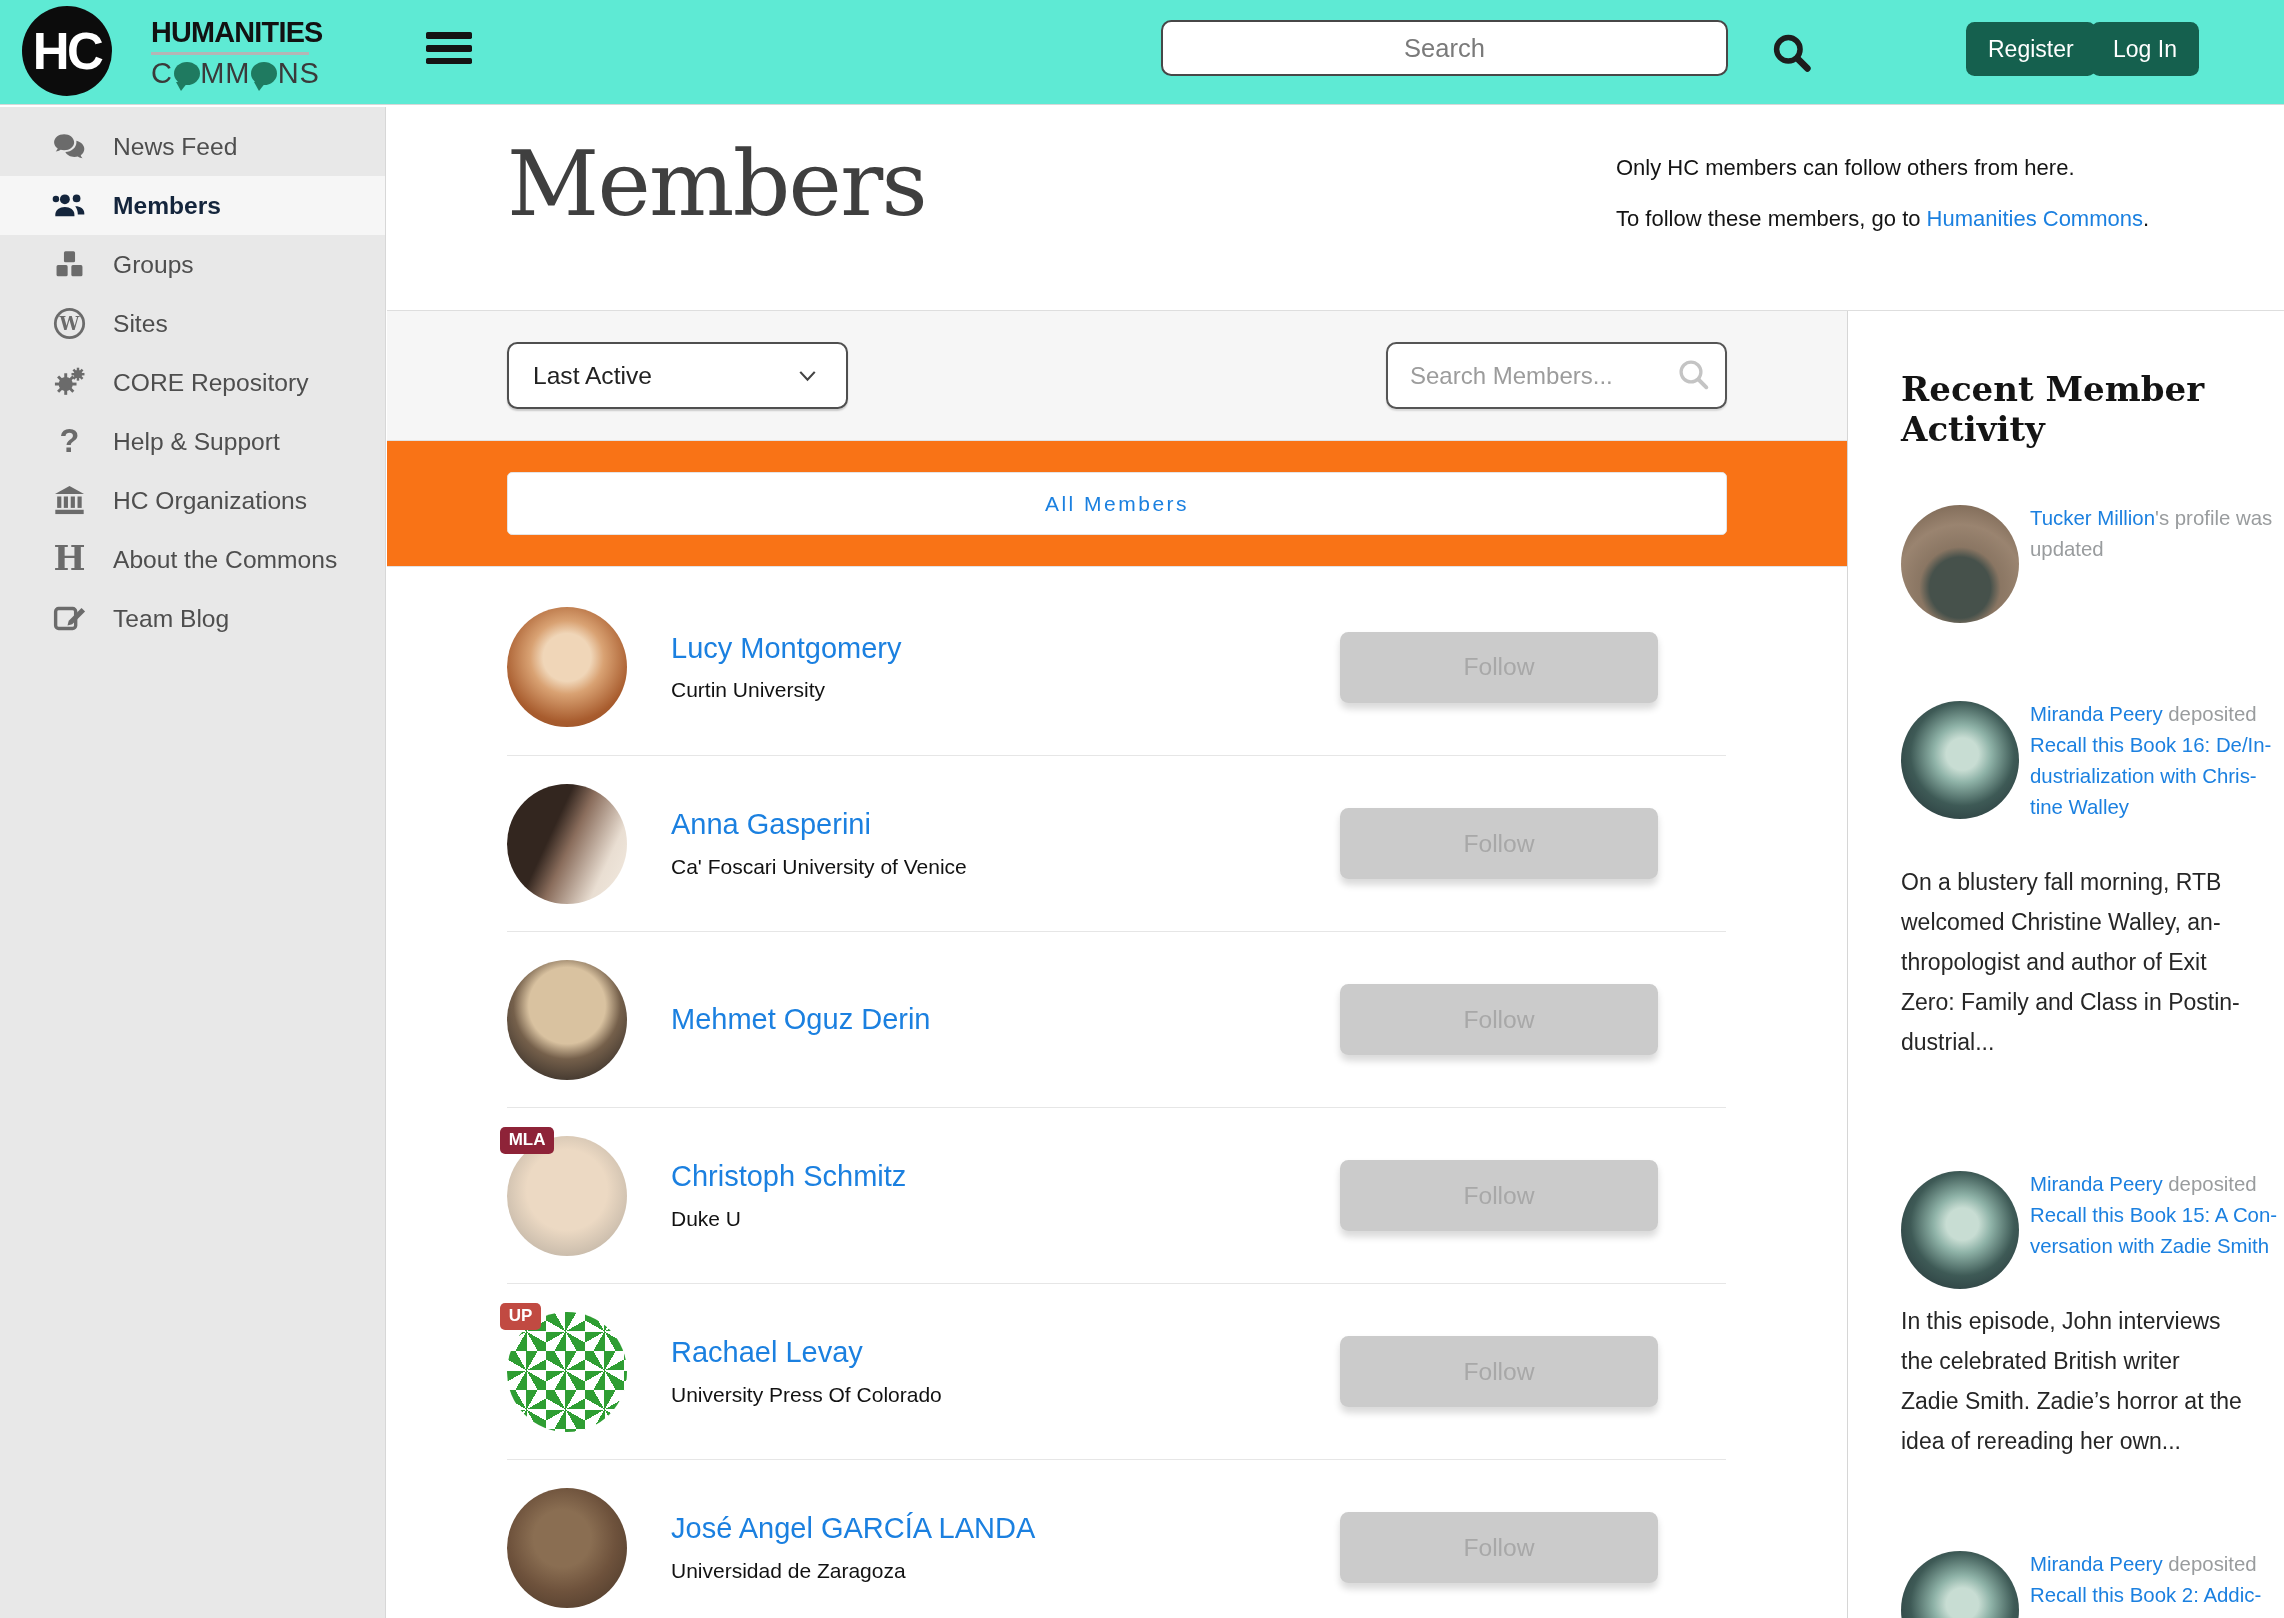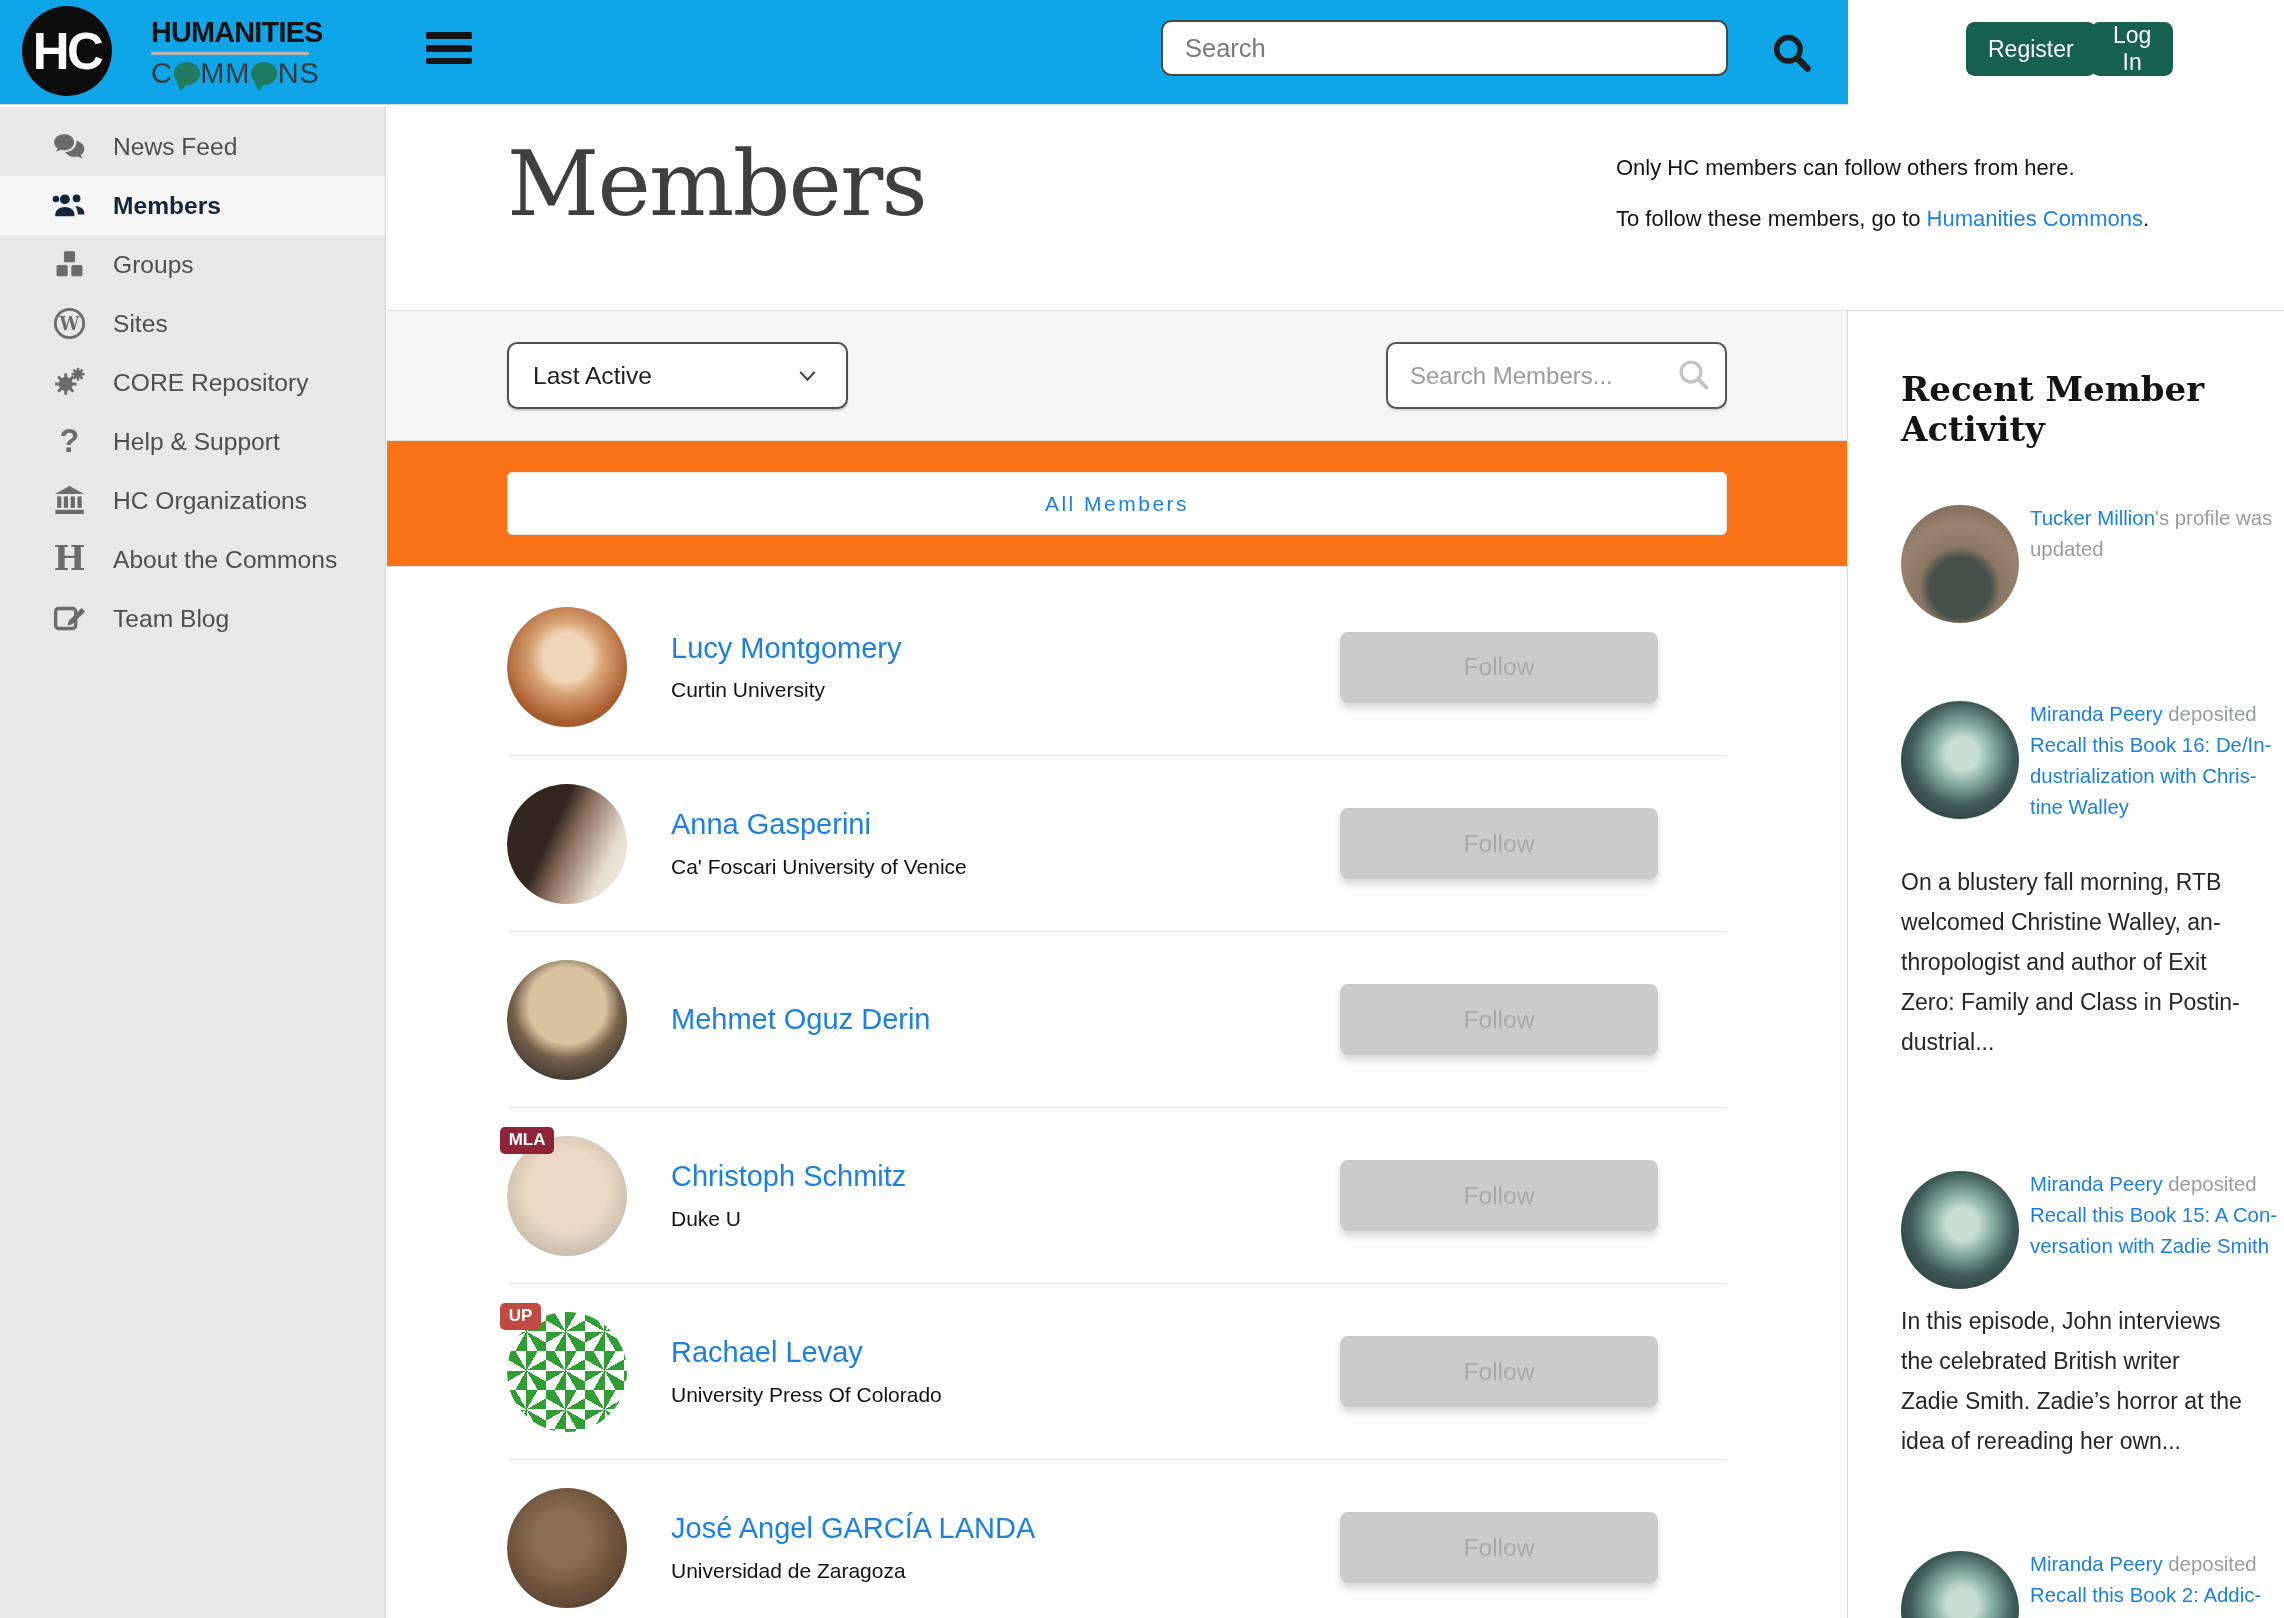--- a/index.html
+++ b/index.html
@@ -5,22 +5,22 @@
   * { margin:0; padding:0; box-sizing:border-box; }
   html,body { background:#fff; }
   body {
     width:2284px; height:1619px; position:relative; overflow:hidden;
     font-family:"Liberation Sans", sans-serif; color:#1a1a1a;
   }
   a { text-decoration:none; }
 
   
   .header {
-    position:absolute; top:0; left:0; width:1848px; height:105px;
-    background:#0ea5e9; border-bottom:1.7px solid #d8d8d8; z-index:10;
+    position:absolute; top:0; left:0; width:2284px; height:105px;
+    background:#5eead4; border-bottom:1.7px solid #d8d8d8; z-index:10;
   }
   .hc-circle {
     position:absolute; left:22px; top:6px; width:90px; height:90px;
     background:#0c0c0c; border-radius:50%; color:#fff;
     display:flex; align-items:center; justify-content:center;
     font-size:51px; font-weight:bold; letter-spacing:-2.5px;
   }
   .logo-text { position:absolute; left:151px; top:15.3px; width:170px; }
   .logo-top {
     font-size:30px; font-weight:800; color:#121212; letter-spacing:-0.8px;
@@ -38,20 +38,21 @@
     border-left:5.1px solid transparent; border-right:7.6px solid transparent;
     border-top:9.3px solid #1f7a60;
   }
   .hamburger { position:absolute; left:426px; top:32px; width:46px; height:39px; cursor:pointer; }
   .hamburger span { display:block; height:6.8px; background:#141414; border-radius:1.7px; margin-bottom:6px; }
   .top-search {
     position:absolute; left:1161px; top:20.4px; width:567px; height:56px;
     border:2.5px solid #474747; border-radius:10.2px; padding:0 22px;
     font-size:25.5px; color:#333; background:#fff; outline:none;
     font-family:"Liberation Sans", sans-serif;
+    text-align:center;
   }
   .top-search::placeholder { color:#7a7a7a; }
   .top-search-icon { position:absolute; left:1770px; top:31px; width:44px; height:44px; cursor:pointer; color:#1d1d1d; }
   .btn-green {
     position:absolute; top:22px; height:54px; border:none; border-radius:8.5px;
     background:#15604e; color:#fff; font-size:23px; padding:0 22px; cursor:pointer;
     font-family:"Liberation Sans", sans-serif;
   }
   .btn-register { left:1966px; }
   .btn-login { left:2091px; }

